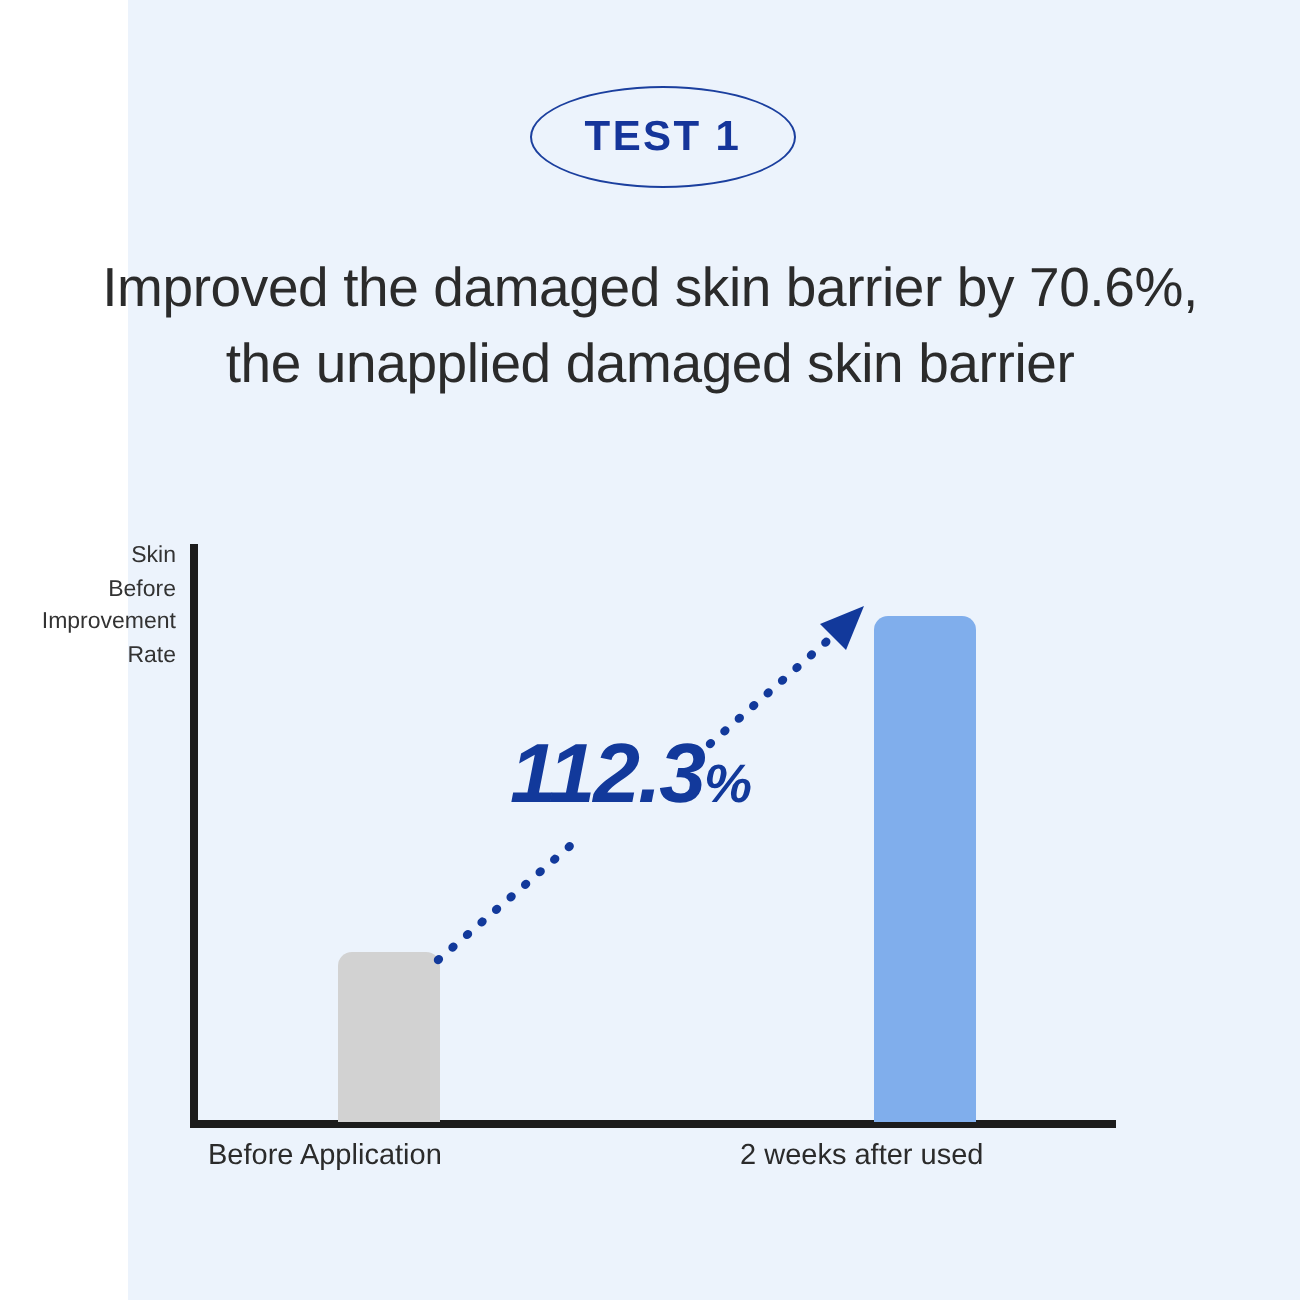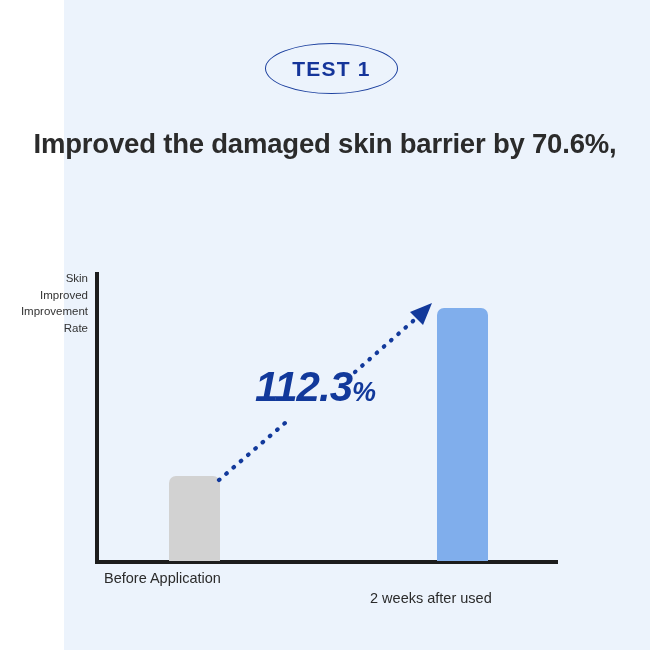--- a/index.html
+++ b/index.html
@@ -40,21 +40,21 @@
   }
   
   #headline{
     position:absolute;
     left:25px;top:125px;
     width:600px;
     text-align:center;
     color:#2b2b2b;
     font-size:27.5px;
     line-height:38px;
-    font-weight:700;
+    font-weight:400;
     letter-spacing:-0.2px;
   }
   #headline .ln{display:block;white-space:nowrap;}
   
   #chart{
     position:absolute;
     left:0;top:0;width:650px;height:650px;
   }
   #y-axis-title{
     position:absolute;
@@ -80,21 +80,21 @@
     background:#80aeec;
   }
   .x-tick-label{
     position:absolute;
     top:570px;
     color:#2b2b2b;
     font-size:14.5px;
     text-align:left;
   }
   #x-label-before{left:104px;width:180px;}
-  #x-label-after{left:370px;width:182px;margin-top:20px;}
+  #x-label-after{left:370px;width:182px;}
 
   #callout{
     position:absolute;
     left:255px;top:366px;
     color:#12399b;
     font-weight:bold;
     line-height:1;
     white-space:nowrap;
     font-style:italic;
   }
@@ -114,27 +114,28 @@
 <div id="page">
 
   <div id="panel"></div>
 
   <div id="test-badge">
     <span class="label">TEST 1</span>
   </div>
 
   <div id="headline">
     <span class="ln">Improved the damaged skin barrier by 70.6%,</span>
+    <span class="ln">the unapplied damaged skin barrier</span>
   </div>
 
   <div id="chart">
 
     <div id="y-axis-title">
       <span class="ln">Skin</span>
-      <span class="ln">Improved</span>
+      <span class="ln">Before</span>
       <span class="ln">Improvement</span>
       <span class="ln">Rate</span>
     </div>
 
     <div class="axis-line" id="y-axis"></div>
     <div class="axis-line" id="x-axis"></div>
 
     <div class="bar" id="bar-before"></div>
     <div class="bar" id="bar-after"></div>
 

